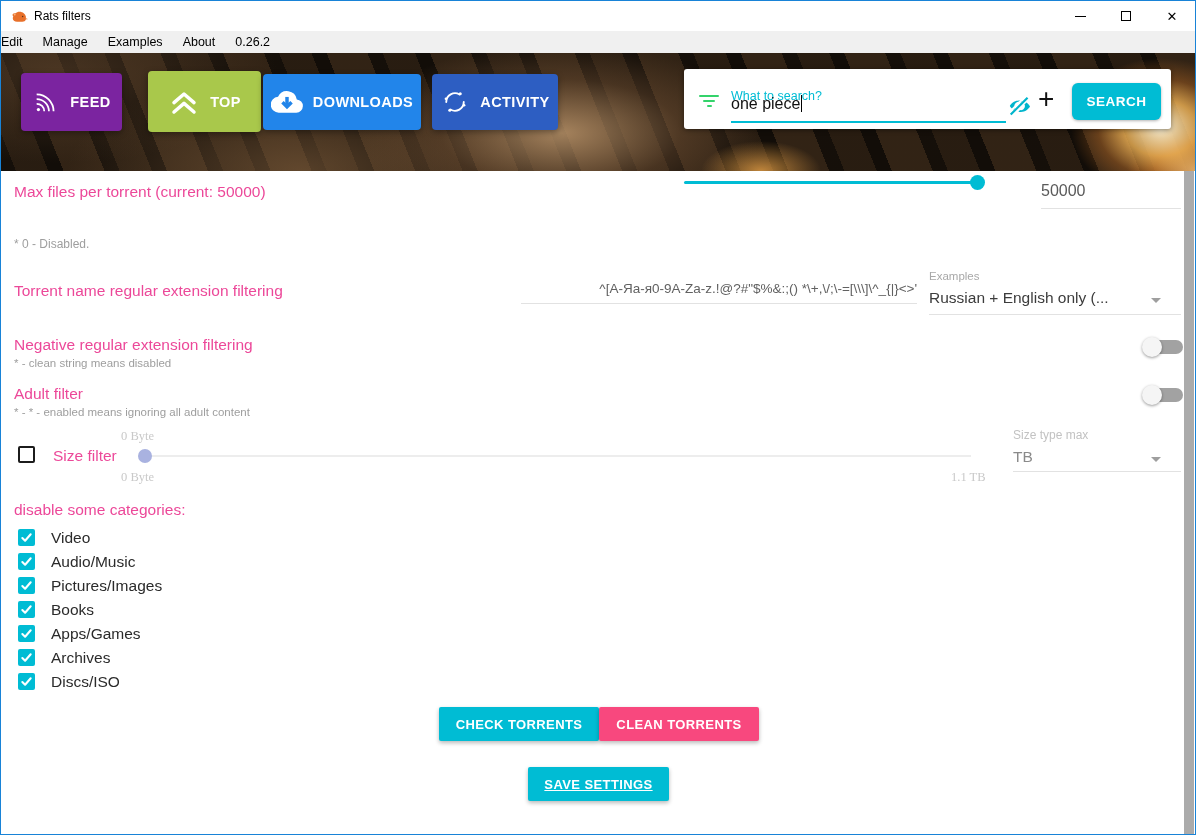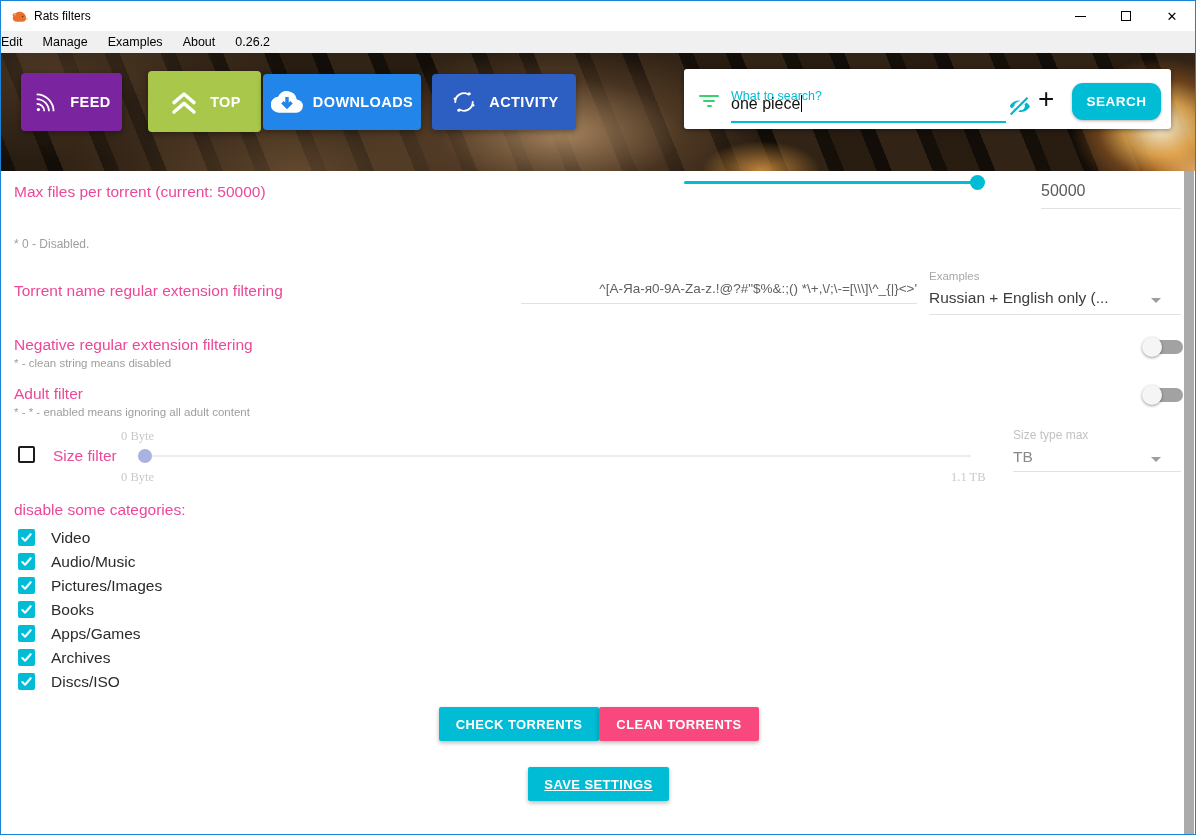--- a/index.html
+++ b/index.html
@@ -29,35 +29,35 @@
       radial-gradient(200px 90px at 560px 80px, rgba(186,148,106,.85), rgba(120,86,56,.4) 60%, transparent 100%),
       radial-gradient(260px 110px at 300px 118px, rgba(130,96,62,.6), transparent 90%),
       radial-gradient(240px 100px at 60px 20px, rgba(96,70,46,.55), transparent 90%),
       repeating-linear-gradient(68deg, rgba(0,0,0,.42) 0 14px, rgba(60,40,22,.18) 14px 44px, rgba(0,0,0,.5) 44px 58px, rgba(90,62,36,.25) 58px 96px),
       linear-gradient(#241a10,#241a10);
   }
   .nav-btn { position:absolute; border-radius:4px; display:flex; align-items:center; justify-content:center; gap:10px; color:#fff; font-weight:bold; font-size:14.5px; letter-spacing:.4px; box-shadow:0 2px 6px rgba(0,0,0,.35); cursor:pointer; }
   .nav-feed { left:20px; top:20px; width:101px; height:58px; background:var(--purple,#7b24a0); }
   .nav-top { left:141px; top:18px; width:113px; height:61px; background:var(--green,#a9c84b);margin-left:6px; }
   .nav-downloads { left:262px; top:21px; width:158px; height:56px; background:var(--blue,#2285ea); }
-  .nav-activity { left:431px; top:21px; width:144px; height:56px; background:var(--indigo,#2d5ec2); }
+  .nav-activity { left:431px; top:21px; width:126px; height:56px; background:var(--indigo,#2d5ec2); }
   .nav-icon { display:flex; align-items:center; }
 
   
   .search-card { position:absolute; left:683px; top:16px; width:487px; height:60px; background:#fff; border-radius:3px; box-shadow:0 1px 5px rgba(0,0,0,.45); }
   .filter-icon { position:absolute; left:14px; top:26px; width:22px; height:16px; }
   .filter-icon i { display:block; height:2px; background:var(--filter_icon_green,#34d36b); margin:0 auto 3px; border-radius:1px; }
   .filter-icon i:nth-child(1){ width:20px; } .filter-icon i:nth-child(2){ width:12px; } .filter-icon i:nth-child(3){ width:5px; }
   .search-label { position:absolute; left:47px; top:8px; font-size:12.5px; color:var(--accent_cyan,#00bcd4);margin-top:12px; }
   .search-value { position:absolute; left:47px; top:26px; font-size:16px; color:#111; white-space:pre; }
   .text-cursor { display:inline-block; width:1px; height:17px; background:#000; vertical-align:-3px; margin-left:1px; }
   .search-underline { position:absolute; left:47px; top:52px; width:275px; height:2px; background:var(--accent_cyan,#00bcd4); }
   .eyeoff-icon { position:absolute; left:322px; top:26px; width:26px; height:22px; cursor:pointer; }
   .plus-icon { position:absolute; left:354px; top:16px; font-size:28px; font-weight:300; color:#111; cursor:pointer; line-height:1; }
-  .search-btn { position:absolute; left:388px; top:14px; width:89px; height:37px; background:var(--accent_cyan,#00bcd4); border:none; border-radius:11px; color:#fff; font-weight:bold; font-size:13.5px; letter-spacing:.5px; cursor:pointer; box-shadow:0 1px 3px rgba(0,0,0,.3); font-family:inherit; }
+  .search-btn { position:absolute; left:388px; top:14px; width:89px; height:37px; background:var(--accent_cyan,#00bcd4); border:none; border-radius:6px; color:#fff; font-weight:bold; font-size:13.5px; letter-spacing:.5px; cursor:pointer; box-shadow:0 1px 3px rgba(0,0,0,.3); font-family:inherit; }
 
   
   .content { position:absolute; top:170px; left:0; right:0; bottom:0; background:#fff; }
   .lbl { position:absolute; font-size:15.5px; color:#ec4899; }
   .sub { position:absolute; font-size:11.5px; color:#9e9e9e; }
   .tiny-serif { position:absolute; font-family:"Liberation Serif", serif; font-size:12.5px; color:#c9c9c9; }
 
   .slider1-track { position:absolute; left:683px; top:10px; width:299px; height:3px; background:var(--accent_cyan,#00bcd4); border-radius:2px; cursor:pointer; }
   .slider1-handle { position:absolute; right:-2px; top:-6px; width:15px; height:15px; border-radius:50%; background:var(--accent_cyan,#00bcd4); }
   .value1 { position:absolute; left:1040px; top:11px; width:140px; font-size:16px; color:#5a5a5a; cursor:text; }

